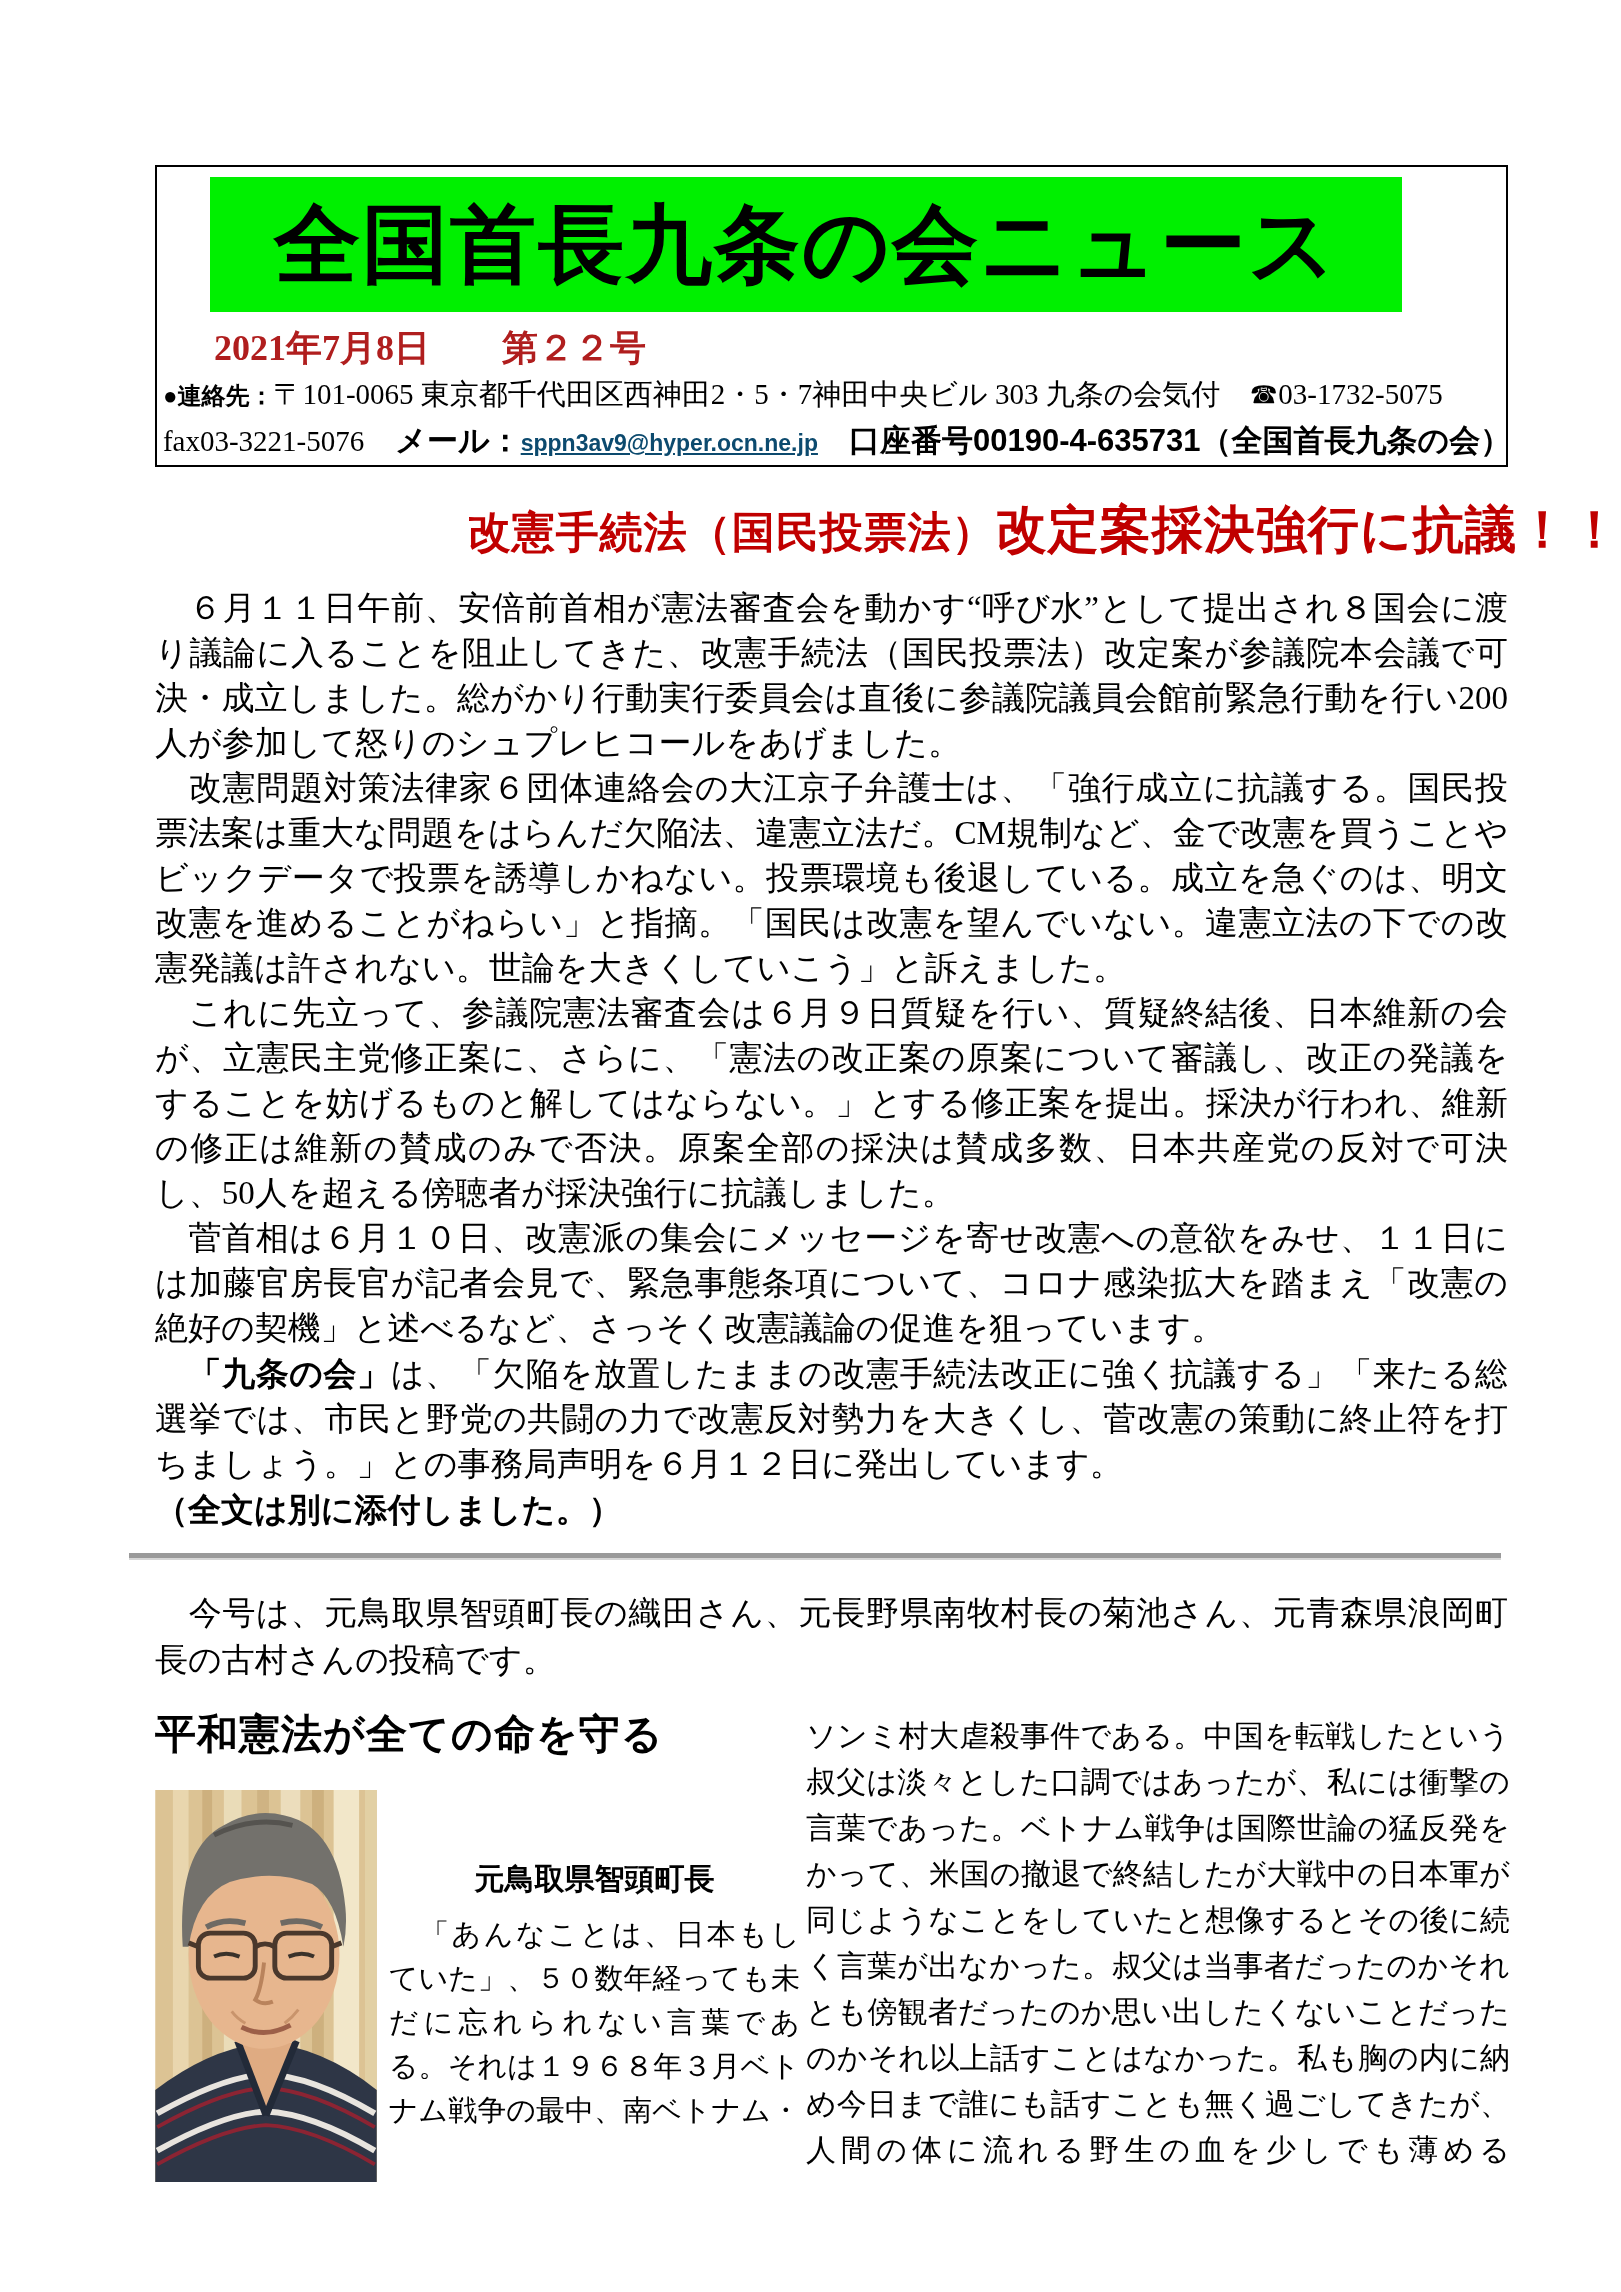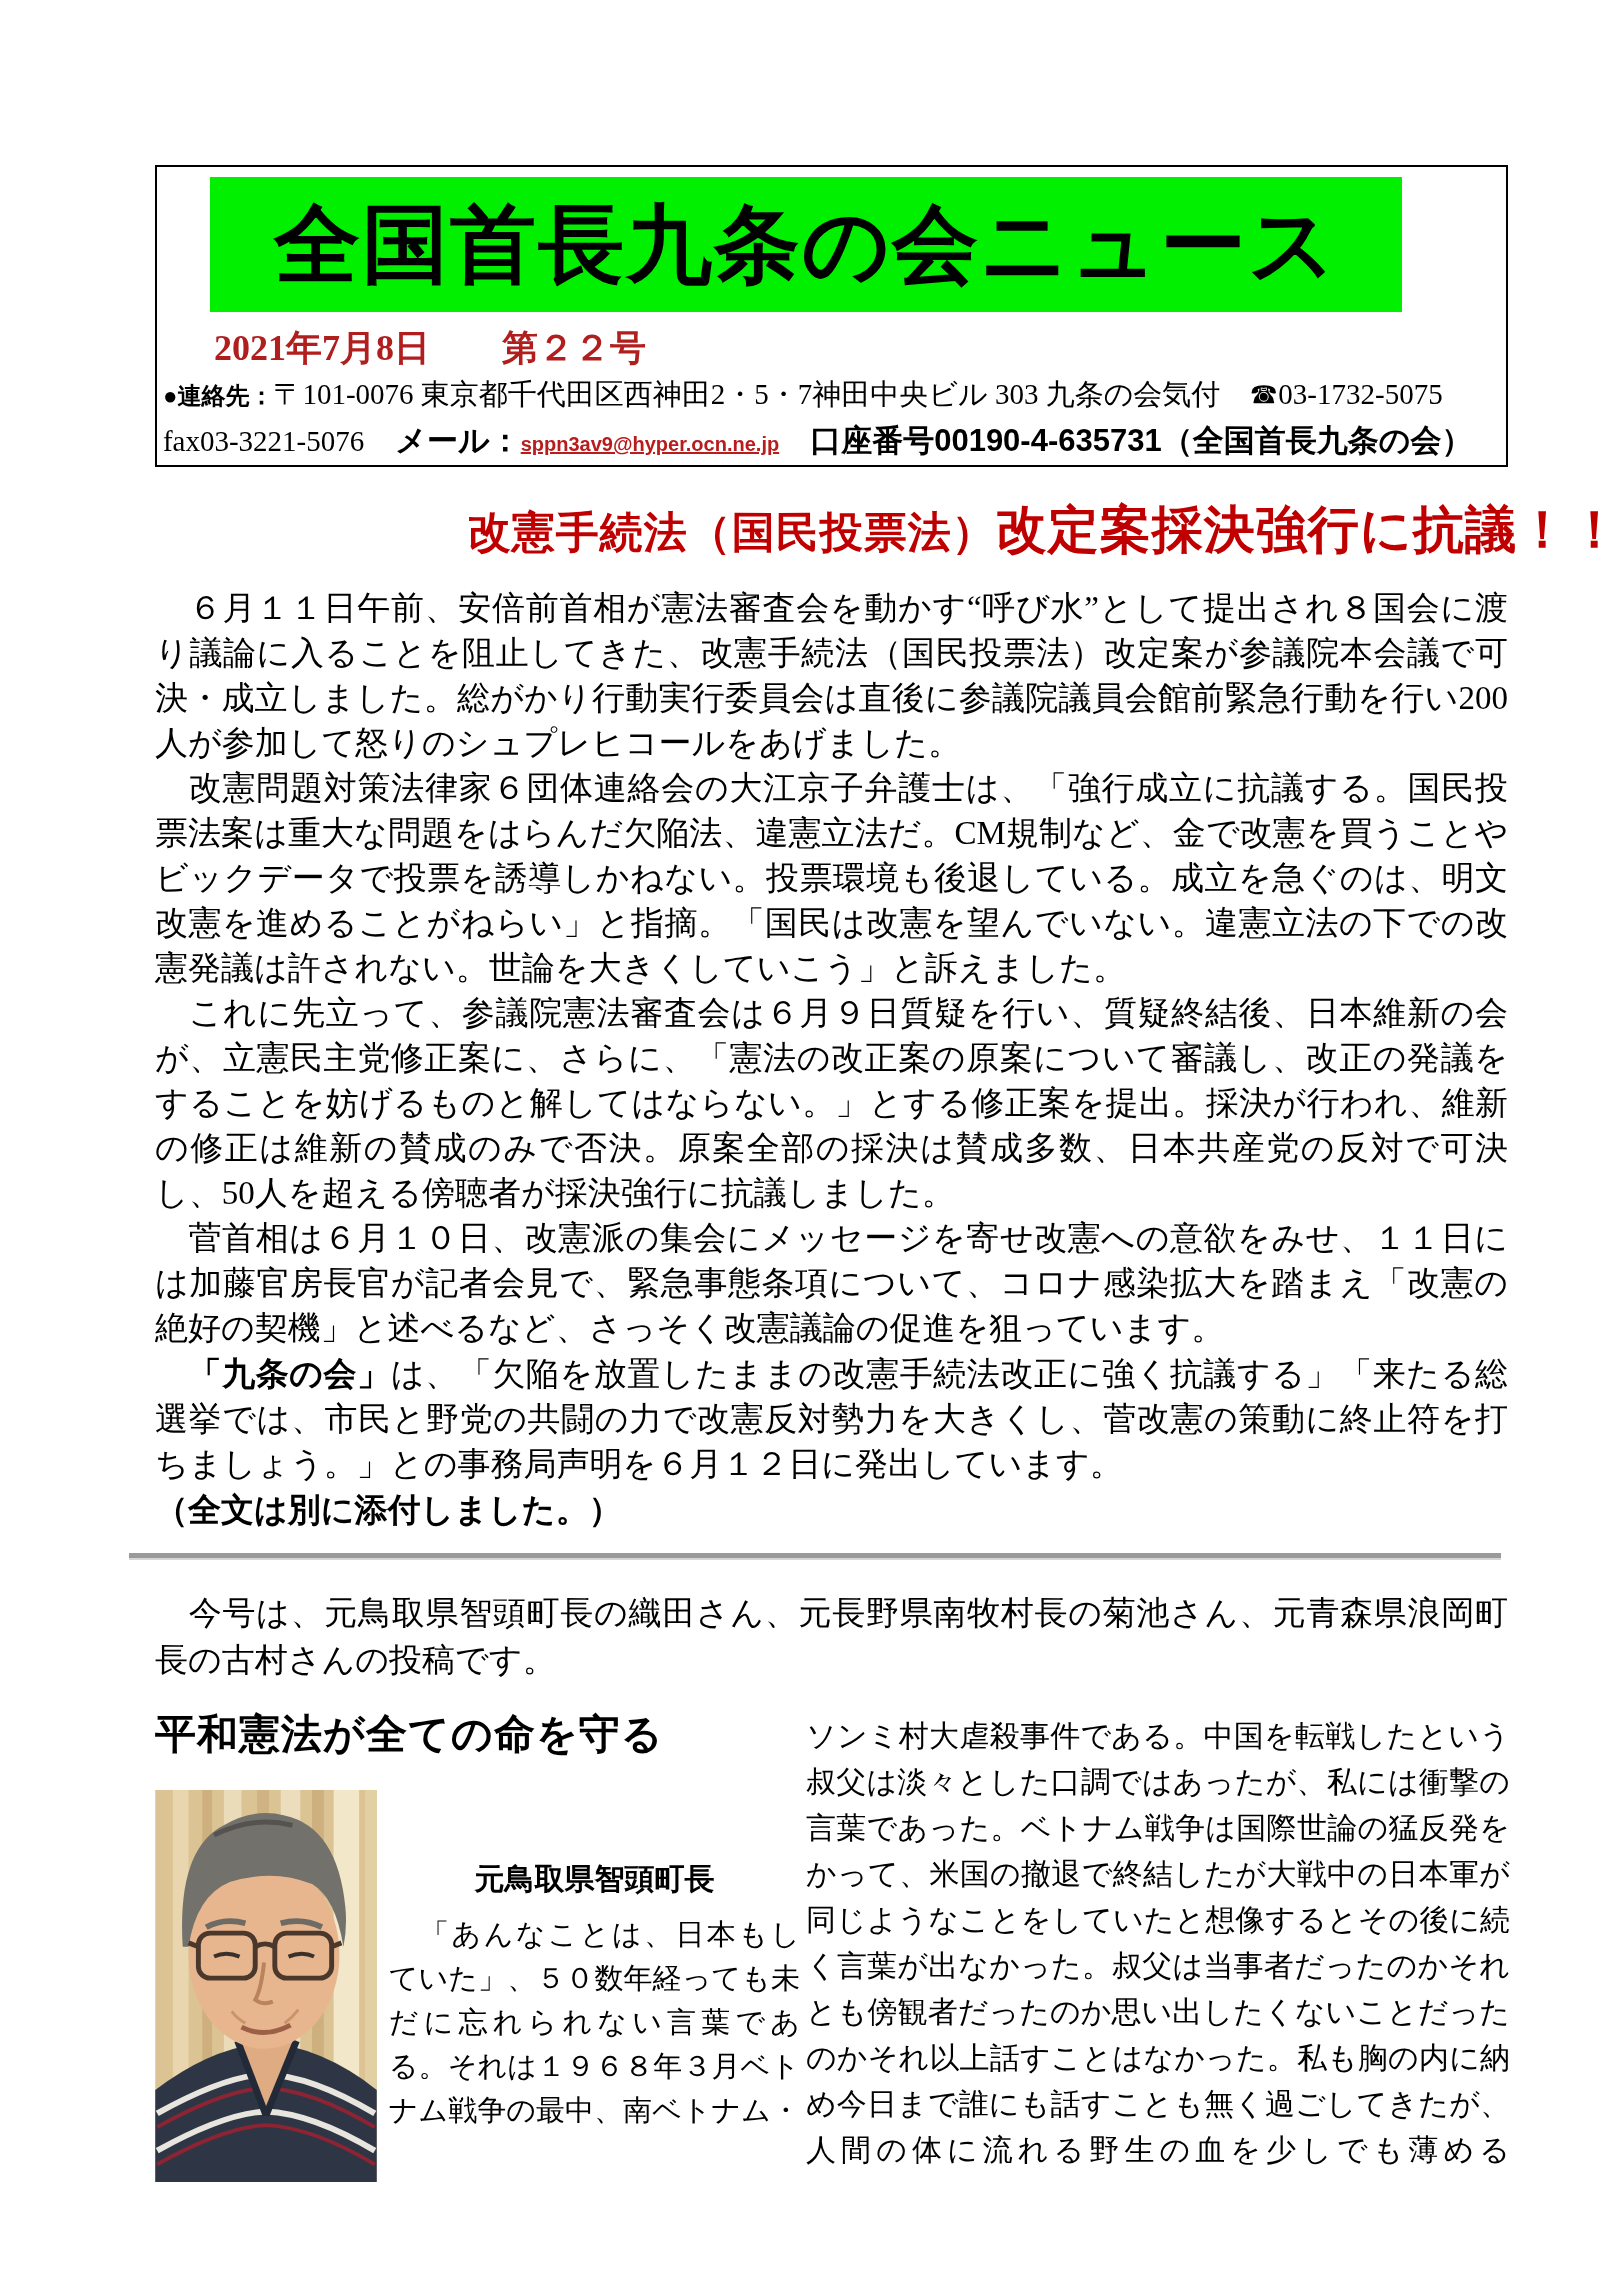--- a/index.html
+++ b/index.html
@@ -14,21 +14,21 @@
   .banner{position:absolute;left:53px;top:9.8px;width:1192px;height:135px;background:#00f000;
           display:flex;align-items:center;justify-content:center;}
   .banner-title{font-family:"Liberation Sans","DejaVu Sans",sans-serif;font-weight:900;
           font-size:86px;letter-spacing:2px;line-height:1;white-space:nowrap;}
   .date-issue{position:absolute;left:57px;top:157px;font-size:36px;font-weight:bold;color:#b01e1e;white-space:nowrap;}
   .publisher{position:absolute;left:655px;top:155px;font-size:34px;font-weight:bold;white-space:nowrap;}
   .contact-row{position:absolute;left:5.9px;top:208px;font-size:29px;white-space:nowrap;}
   .contact-row .lbl{font-weight:bold;font-size:24px;}
   .fax-row{position:absolute;left:5.9px;top:253px;font-size:29px;white-space:nowrap;}
   .fax-row .mail-lbl,.fax-row .account{font-weight:bold;font-size:31px;}
-  .fax-row .mail-addr{font-weight:bold;font-size:20px;text-decoration:underline;color:#b91c1c;}
+  .fax-row .mail-addr{font-weight:bold;font-size:23px;text-decoration:underline;color:#0c4a6e;}
 
   
   .headline{position:absolute;left:0;top:496px;width:1621px;text-align:right;color:#c00000;
             font-weight:900;white-space:nowrap;}
   .headline .h-small{font-size:43px;letter-spacing:1px;}
   .headline .h-big{font-size:51px;letter-spacing:1px;}
 
   
   .bodytext{position:absolute;left:155px;top:586px;width:1353px;font-size:33px;line-height:45px;
             text-align:justify;text-justify:inter-character;}
@@ -63,21 +63,21 @@
 <body>
 
 <div class="page">
 
   <div class="masthead">
     <div class="banner">
       <span class="banner-title">全国首長九条の会ニュース</span>
     </div>
     <div class="date-issue">2021年7月8日　　第２２号</div>
     <div class="contact-row">
-      <span class="lbl gothic">●連絡先：</span><span>〒101-0076 東京都千代田区西神田2・5・7神田中央ビル 303 九条の会気付</span><span>　☎03-1732-5075</span>
+      <span class="lbl gothic">●連絡先：</span><span>〒101-0065 東京都千代田区西神田2・5・7神田中央ビル 303 九条の会気付</span><span>　☎03-1732-5075</span>
     </div>
     <div class="fax-row">
       <span>fax03-3221-5076</span><span class="mail-lbl gothic">　メール：</span><a class="mail-addr gothic" href="#">sppn3av9@hyper.ocn.ne.jp</a><span class="account gothic">　口座番号00190-4-635731（全国首長九条の会）</span>
     </div>
   </div>
 
   <div class="headline gothic">
     <span class="h-small">改憲手続法（国民投票法）</span><span class="h-big">改定案採決強行に抗議！！</span>
   </div>
 

